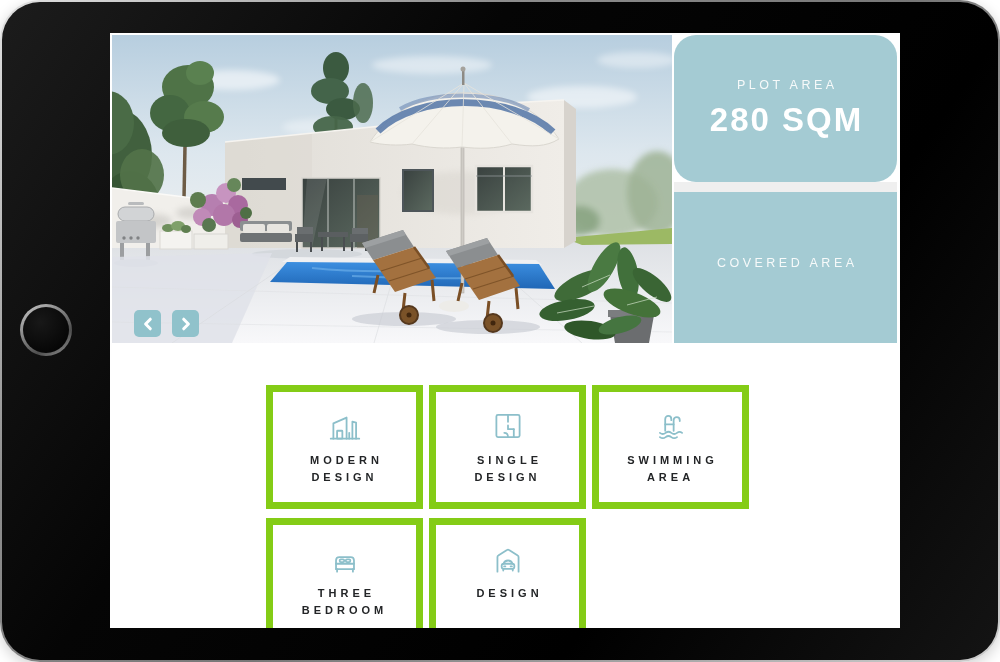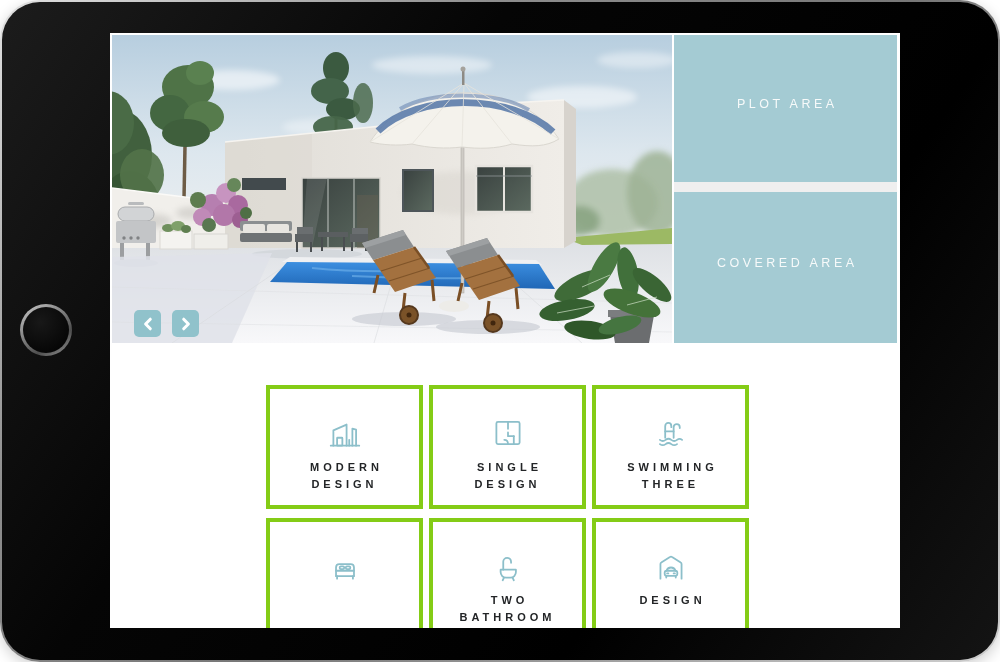--- a/index.html
+++ b/index.html
@@ -21,30 +21,30 @@
   .photo{position:absolute;left:2px;top:2px;width:560px;height:308px;overflow:hidden;background:#cfdce6;}
   .photo svg{display:block;}
   .nav-btn{position:absolute;width:27px;height:27px;border:none;border-radius:5px;background:#90c2cb;
       display:flex;align-items:center;justify-content:center;cursor:pointer;padding:0;}
   .nav-prev{left:22px;top:275px;}
   .nav-next{left:60px;top:275px;}
   
   .stats{position:absolute;left:564px;top:2px;width:223px;height:308px;display:flex;flex-direction:column;}
   .stat-panel{background:#a4cbd3;color:#fff;display:flex;flex-direction:column;align-items:center;
       justify-content:center;text-align:center;}
-  .stat-panel.plot{height:147px;}
+  .stat-panel.plot{height:147px;border-radius:22px;}
   .stat-panel.covered{height:151px;}
   .stat-divider{height:10px;background:#efefef;}
   .stat-label{font-size:12.5px;letter-spacing:3.5px;font-weight:400;color:#f7fafa;margin-bottom:9px;text-indent:3.5px;}
   .stat-value{font-size:33px;letter-spacing:2px;font-weight:700;text-indent:2px;}
   
   .features{position:absolute;left:156px;top:352px;display:grid;
       grid-template-columns:repeat(3,157px);grid-auto-rows:124px;gap:9px 6px;}
-  .feature-card{border:4px solid #84cc16;background:#fff;display:flex;flex-direction:column;
-      align-items:center;padding-top:27px;box-sizing:border-box;}
+  .feature-card{border:7px solid #84cc16;background:#fff;display:flex;flex-direction:column;
+      align-items:center;padding-top:17px;box-sizing:border-box;}
   .feature-icon{height:34px;display:flex;align-items:center;justify-content:center;}
   .feature-label{margin-top:9px;font-size:11px;font-weight:700;letter-spacing:4px;line-height:17px;
       color:#232527;text-align:center;white-space:pre-line;text-indent:4px;}
 </style>
 </head>
 <body>
 
 <div id="stage">
   <div class="tablet-rim">
     <div class="tablet-body"></div>
@@ -234,20 +234,21 @@
         <button class="nav-btn nav-next">
           <svg width="12" height="14" viewBox="0 0 12 14">
             <path d="M3.7 2.2 8.4 7l-4.7 4.8" stroke="#fff" stroke-width="3" fill="none" stroke-linecap="round" stroke-linejoin="round"></path>
           </svg>
         </button>
       </div>
 
       <div class="stats">
         <div class="stat-panel plot">
           <div class="stat-label">PLOT AREA</div>
+          <div class="stat-value">280 SQM</div>
         </div>
         <div class="stat-divider"></div>
         <div class="stat-panel covered">
           <div class="stat-label">COVERED AREA</div>
         </div>
       </div>
 
       <div class="features">
 
         <div class="feature-card">
@@ -282,47 +283,38 @@
           <div class="feature-icon">
             <svg width="38" height="32" viewBox="0 0 36 30" fill="none" stroke="#8cbfca" stroke-width="1.7" stroke-linecap="round" stroke-linejoin="round">
               <path d="M12.5 19.5V8.5c0-1.7 1.3-3 2.9-3s2.9 1.3 2.9 3v1"></path>
               <path d="M20.5 19.5V9.5c0-1.7 1.3-3 2.9-3s2.9 1.3 2.9 3v.8"></path>
               <path d="M12.5 13.5h8"></path>
               <path d="M7.5 21.5c1.8 1.4 3.6 1.4 5.4 0s3.6-1.4 5.4 0 3.6 1.4 5.4 0 3.3-1.2 4.8 0"></path>
               <path d="M7.5 25.5c1.8 1.4 3.6 1.4 5.4 0s3.6-1.4 5.4 0 3.6 1.4 5.4 0"></path>
             </svg>
           </div>
           <div class="feature-label">SWIMMING
-THREE</div>
+AREA</div>
         </div>
 
         <div class="feature-card">
           <div class="feature-icon">
             <svg width="38" height="32" viewBox="0 0 36 30" fill="none" stroke="#8cbfca" stroke-width="1.7" stroke-linecap="round" stroke-linejoin="round">
               <path d="M9.5 24.5v-8c0-2 1.3-3.2 3.2-3.2h10.6c1.9 0 3.2 1.2 3.2 3.2v8"></path>
               <path d="M9.5 19.5h17"></path>
                 <path d="M9.5 24.5h17"></path>
                 <path d="M10.5 24.5V27M25.5 24.5V27"></path>
               <rect x="13" y="15.3" width="4.2" height="2.6" rx="1"></rect>
                 <rect x="18.8" y="15.3" width="4.2" height="2.6" rx="1"></rect>
             </svg>
           </div>
-        </div>
-
-        <div class="feature-card">
-          <div class="feature-icon">
-            <svg width="38" height="32" viewBox="0 0 36 30" fill="none" stroke="#8cbfca" stroke-width="1.7" stroke-linecap="round" stroke-linejoin="round">
-              <path d="M11 18.5h14.5v2.3c0 2.9-2.3 5.2-5.2 5.2h-4.1c-2.9 0-5.2-2.3-5.2-5.2z"></path>
-              <path d="M13.5 18.5V11c0-2 1.6-3.7 3.7-3.7 2 0 3.7 1.6 3.7 3.7v1"></path>
-              <path d="M14 26.5l-1 2M22.5 26.5l1 2"></path>
-            </svg>
-          </div>
-          <div class="feature-label">TWO
-BATHROOM</div>
-        </div>
+          <div class="feature-label">THREE
+BEDROOM</div>
+        </div>
+
 
         <div class="feature-card">
           <div class="feature-icon">
             <svg width="38" height="32" viewBox="0 0 36 30" fill="none" stroke="#8cbfca" stroke-width="1.7" stroke-linecap="round" stroke-linejoin="round">
               <path d="M8 27V13.2c0-.6.3-1.2.8-1.5l8.2-5.2c.6-.4 1.4-.4 2 0l8.2 5.2c.5.3.8.9.8 1.5V27"></path>
               <rect x="12" y="19.5" width="12" height="4.8" rx="2"></rect>
               <path d="M13.8 19.5c.5-1.9 2-3.1 4.2-3.1s3.7 1.2 4.2 3.1"></path>
               <path d="M14.3 22h1.2M20.5 22h1.2"></path>
               <path d="M13.5 24.3v1.6M22.5 24.3v1.6"></path>
             </svg>

